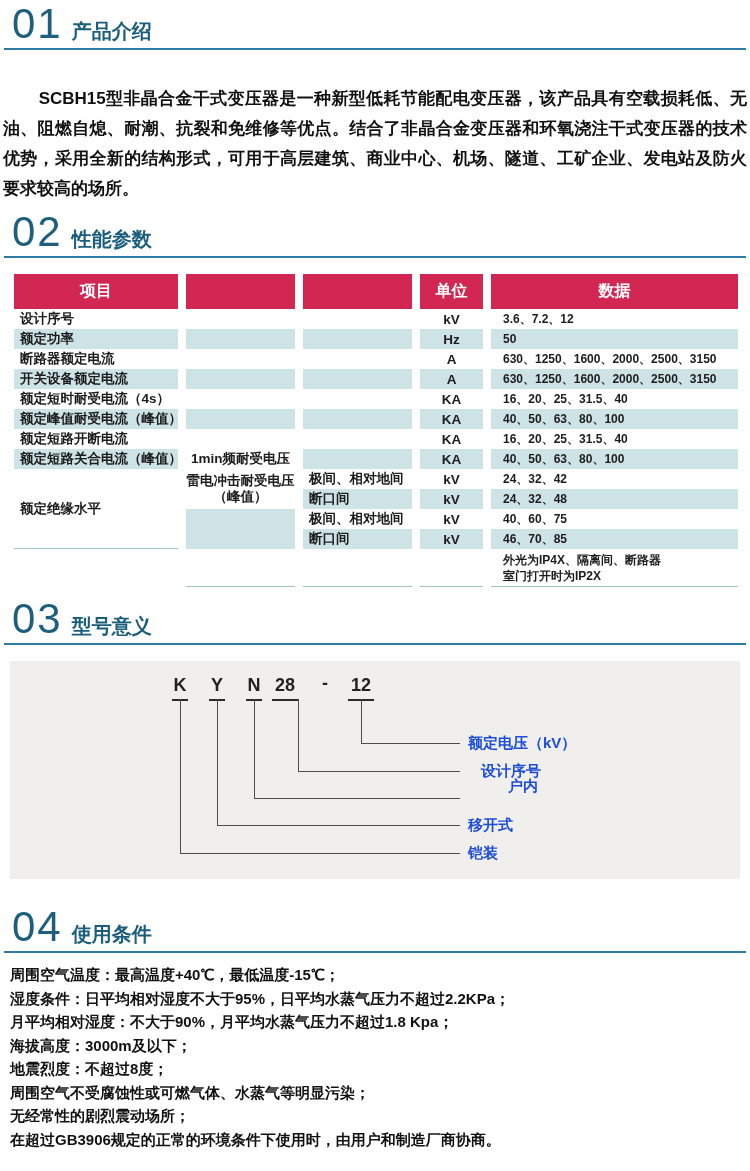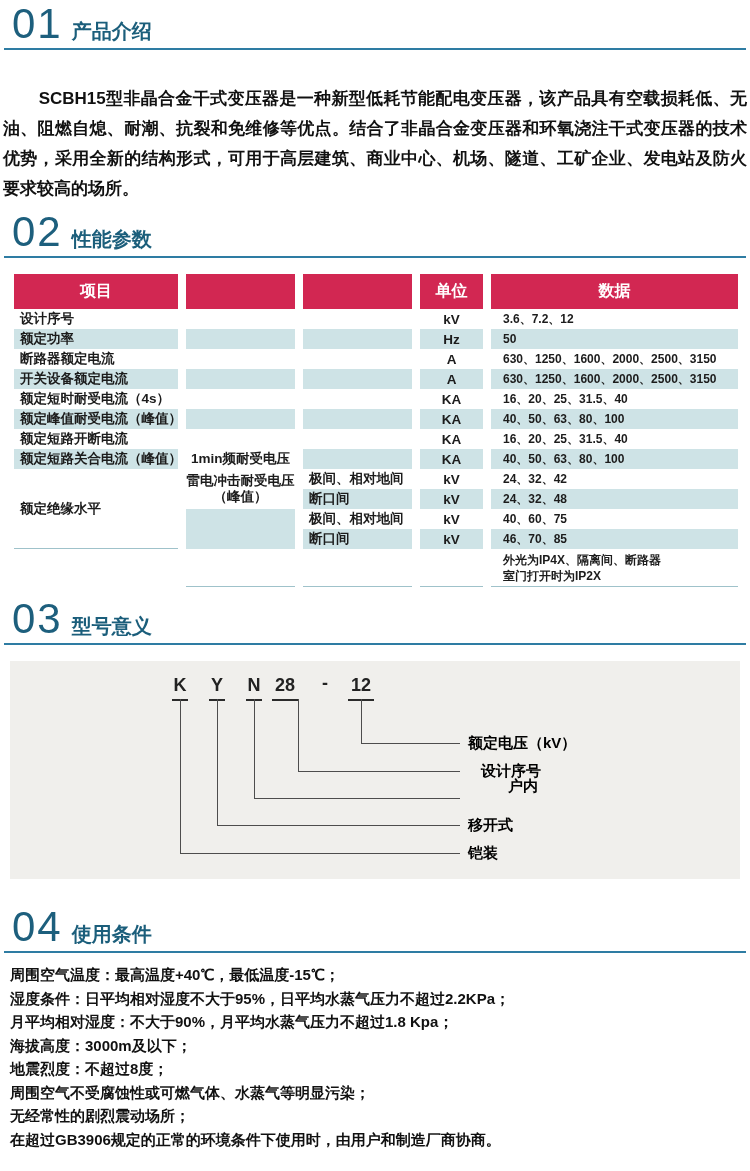--- a/index.html
+++ b/index.html
@@ -32,21 +32,21 @@
   .two-line{flex-direction:column;align-items:flex-start;justify-content:center;line-height:16px;white-space:normal;}
   .wrap2{white-space:normal;line-height:16px;text-align:center;}
 
   
   .model-box{position:relative;margin:16px 10px 0 10px;height:218px;background:#f0efec;}
   .code-char{position:absolute;top:14px;font-size:18px;font-weight:700;color:#222;
              text-align:center;border-bottom:2px solid #2b2b2b;padding-bottom:3px;}
   .code-dash{position:absolute;top:12px;font-size:18px;font-weight:700;color:#222;}
   .vline{position:absolute;width:1px;background:#4d4d4d;}
   .hline{position:absolute;height:1px;background:#4d4d4d;}
-  .m-label{position:absolute;left:458px;font-size:15px;font-weight:700;color:#000000;white-space:nowrap;}
+  .m-label{position:absolute;left:458px;font-size:15px;font-weight:700;color:#1d4ed8;white-space:nowrap;}
 
   
   .conds{margin:10px 6px 0 10px;font-size:15px;font-weight:700;line-height:23.5px;color:#111;}
   .conds div{white-space:nowrap;}
 </style>
 </head>
 <body>
 
 <div class="sec-head">
   <span class="sec-num">01</span>

